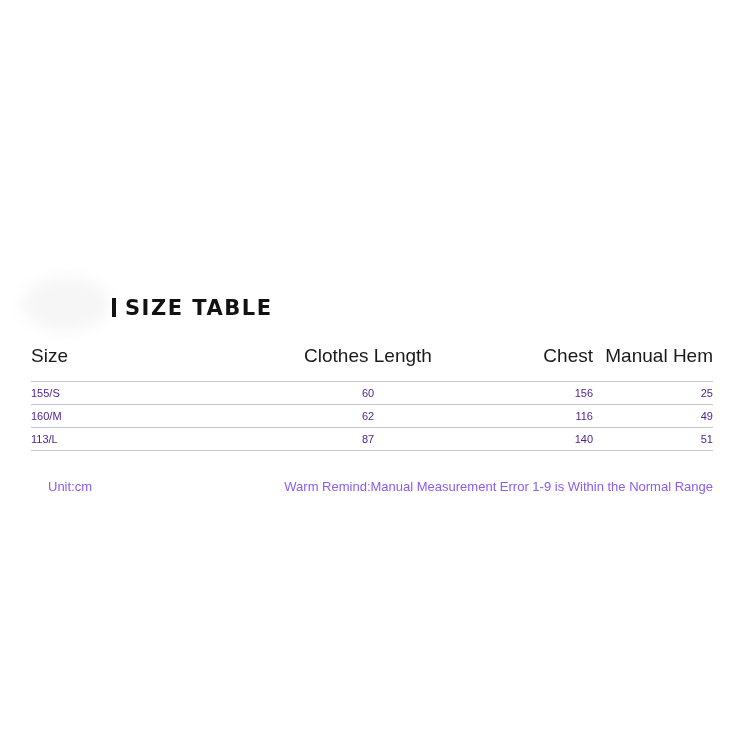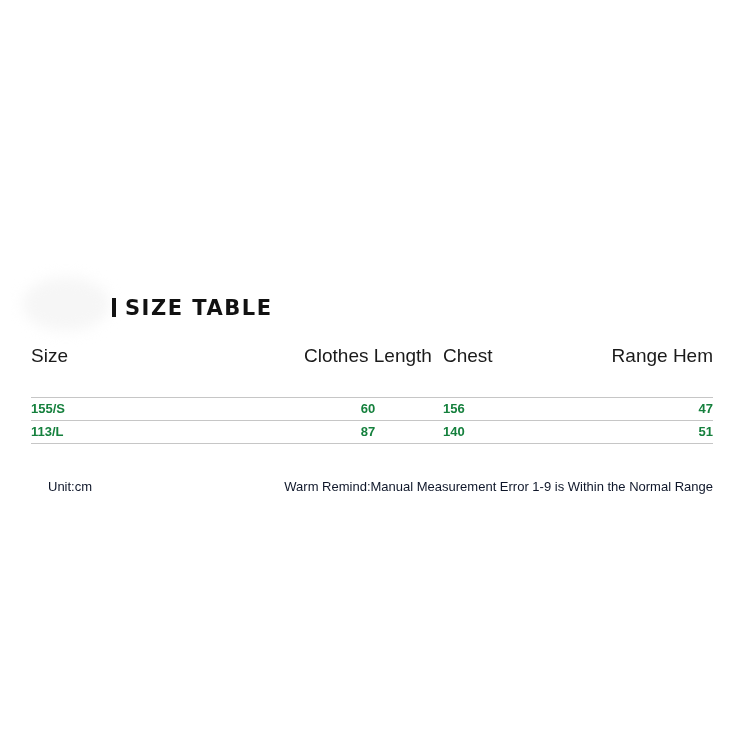--- a/index.html
+++ b/index.html
@@ -57,52 +57,51 @@
     top: 336px;
     width: 682px;
     border-collapse: collapse;
     table-layout: fixed;
   }
   table.size-table th {
     font-weight: 400;
     font-size: 19px;
     color: #1a1a1a;
     height: 31px;
-    padding: 0 0 30px 0;
+    padding: 0 0 14px 0;
     vertical-align: bottom;
     white-space: nowrap;
   }
   thead tr { border-bottom: 1px solid #c6c6c6; }
   tbody tr { border-bottom: 1px solid #c6c6c6; height: 23px; }
   table.size-table td {
-    font-size: 13px;
-    color: #15803d;
+    font-size: 11px;
+    color: #4c1d95;
     padding: 0;
     line-height: 22px;
     white-space: nowrap;
-    font-weight: bold;
   }
   .col-size   { text-align: left; }
   th.col-size { padding-left: 22px; }
   td.col-size { padding-left: 9px; }
   .col-length { text-align: center; }
-  .col-chest  { text-align: left; }
+  .col-chest  { text-align: right; }
   .col-hem    { text-align: right; }
   th.col-hem  { padding-right: 2px; }
   td.col-hem  { padding-right: 8px; }
   .footnotes {
     position: absolute;
     left: 31px;
     top: 479px;
     width: 682px;
     display: flex;
     justify-content: space-between;
     align-items: center;
     font-size: 13px;
-    color: #0f172a;
+    color: #8b5cf6;
     white-space: nowrap;
   }
   .unit-note { margin-left: 17px; }
 </style>
 </head>
 <body>
 
 <div class="canvas">
 
   <div class="blob"></div>
@@ -117,29 +116,35 @@
       <col style="width:262px">
       <col style="width:150px">
       <col style="width:150px">
       <col style="width:120px">
     </colgroup>
     <thead>
       <tr>
         <th class="col-size">Size</th>
         <th class="col-length">Clothes Length</th>
         <th class="col-chest">Chest</th>
-        <th class="col-hem">Range Hem</th>
+        <th class="col-hem">Manual Hem</th>
       </tr>
     </thead>
     <tbody>
       <tr>
         <td class="col-size">155/S</td>
         <td class="col-length">60</td>
         <td class="col-chest">156</td>
-        <td class="col-hem">47</td>
+        <td class="col-hem">25</td>
+      </tr>
+      <tr>
+        <td class="col-size">160/M</td>
+        <td class="col-length">62</td>
+        <td class="col-chest">116</td>
+        <td class="col-hem">49</td>
       </tr>
       <tr>
         <td class="col-size">113/L</td>
         <td class="col-length">87</td>
         <td class="col-chest">140</td>
         <td class="col-hem">51</td>
       </tr>
     </tbody>
   </table>
 

